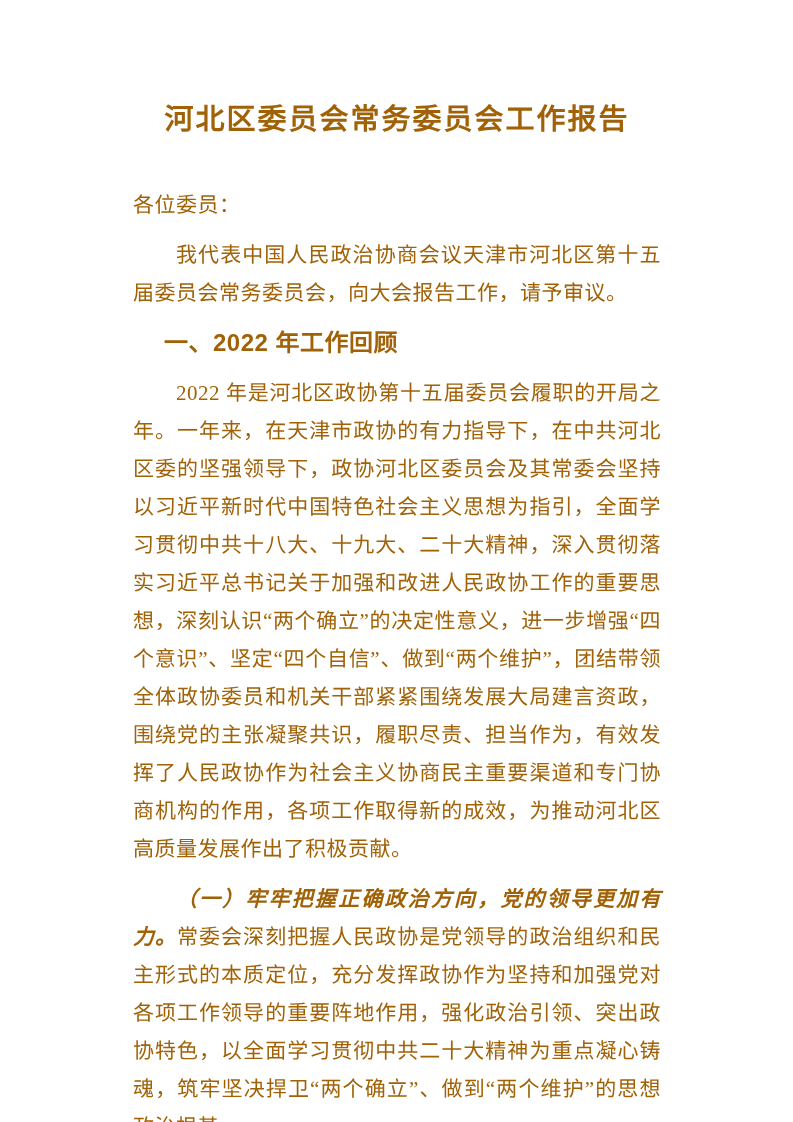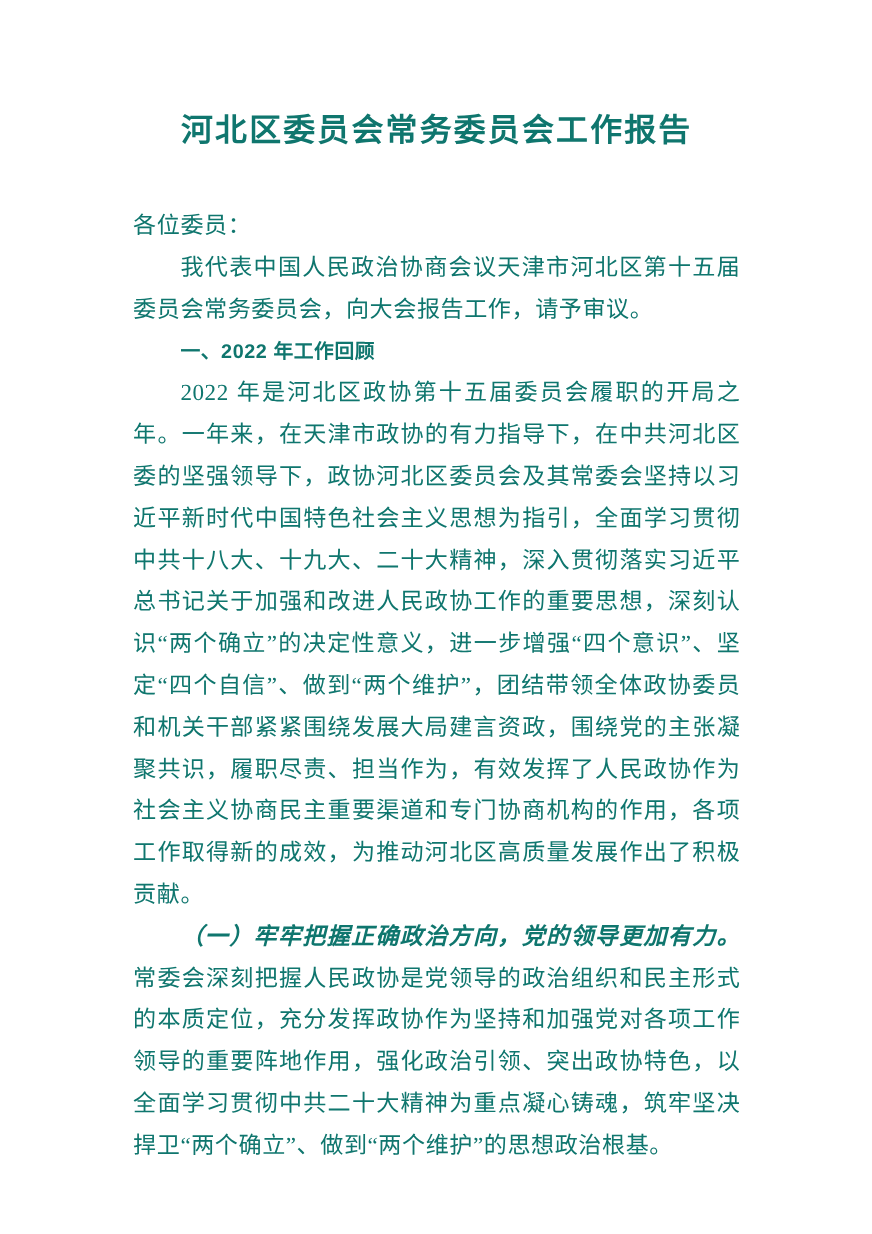--- a/index.html
+++ b/index.html
@@ -6,48 +6,48 @@
     margin: 0;
     padding: 0;
     background: #ffffff;
   }
   .page {
     position: relative;
     width: 793px;
     height: 1122px;
     box-sizing: border-box;
     background: #ffffff;
-    color: #0f766e;
+    color: #a16207;
     padding: 96px 120px 0 121px;
     overflow: hidden;
   }
   .doc-title {
     font-family: "Liberation Serif", "DejaVu Serif", serif;
     font-weight: bold;
     font-size: 29px;
     line-height: 46px;
     letter-spacing: 2px;
     text-align: center;
     margin: 0 0 44px 0;
   }
   .body-text {
     font-family: "Liberation Serif", "DejaVu Serif", serif;
     font-size: 21px;
     line-height: 38px;
     letter-spacing: 0.5px;
     text-align: justify;
-    margin: 0;
+    margin: 12px;
   }
   .indent {
     text-indent: 43px;
   }
   .section-heading {
     font-family: "Liberation Sans", "DejaVu Sans", sans-serif;
     font-weight: bold;
-    font-size: 18px;
+    font-size: 24px;
     line-height: 38px;
     letter-spacing: 0.5px;
     text-indent: 43px;
     margin: 0;
   }
   .lead-sentence {
     font-weight: bold;
     font-style: italic;
   }
 </style>

